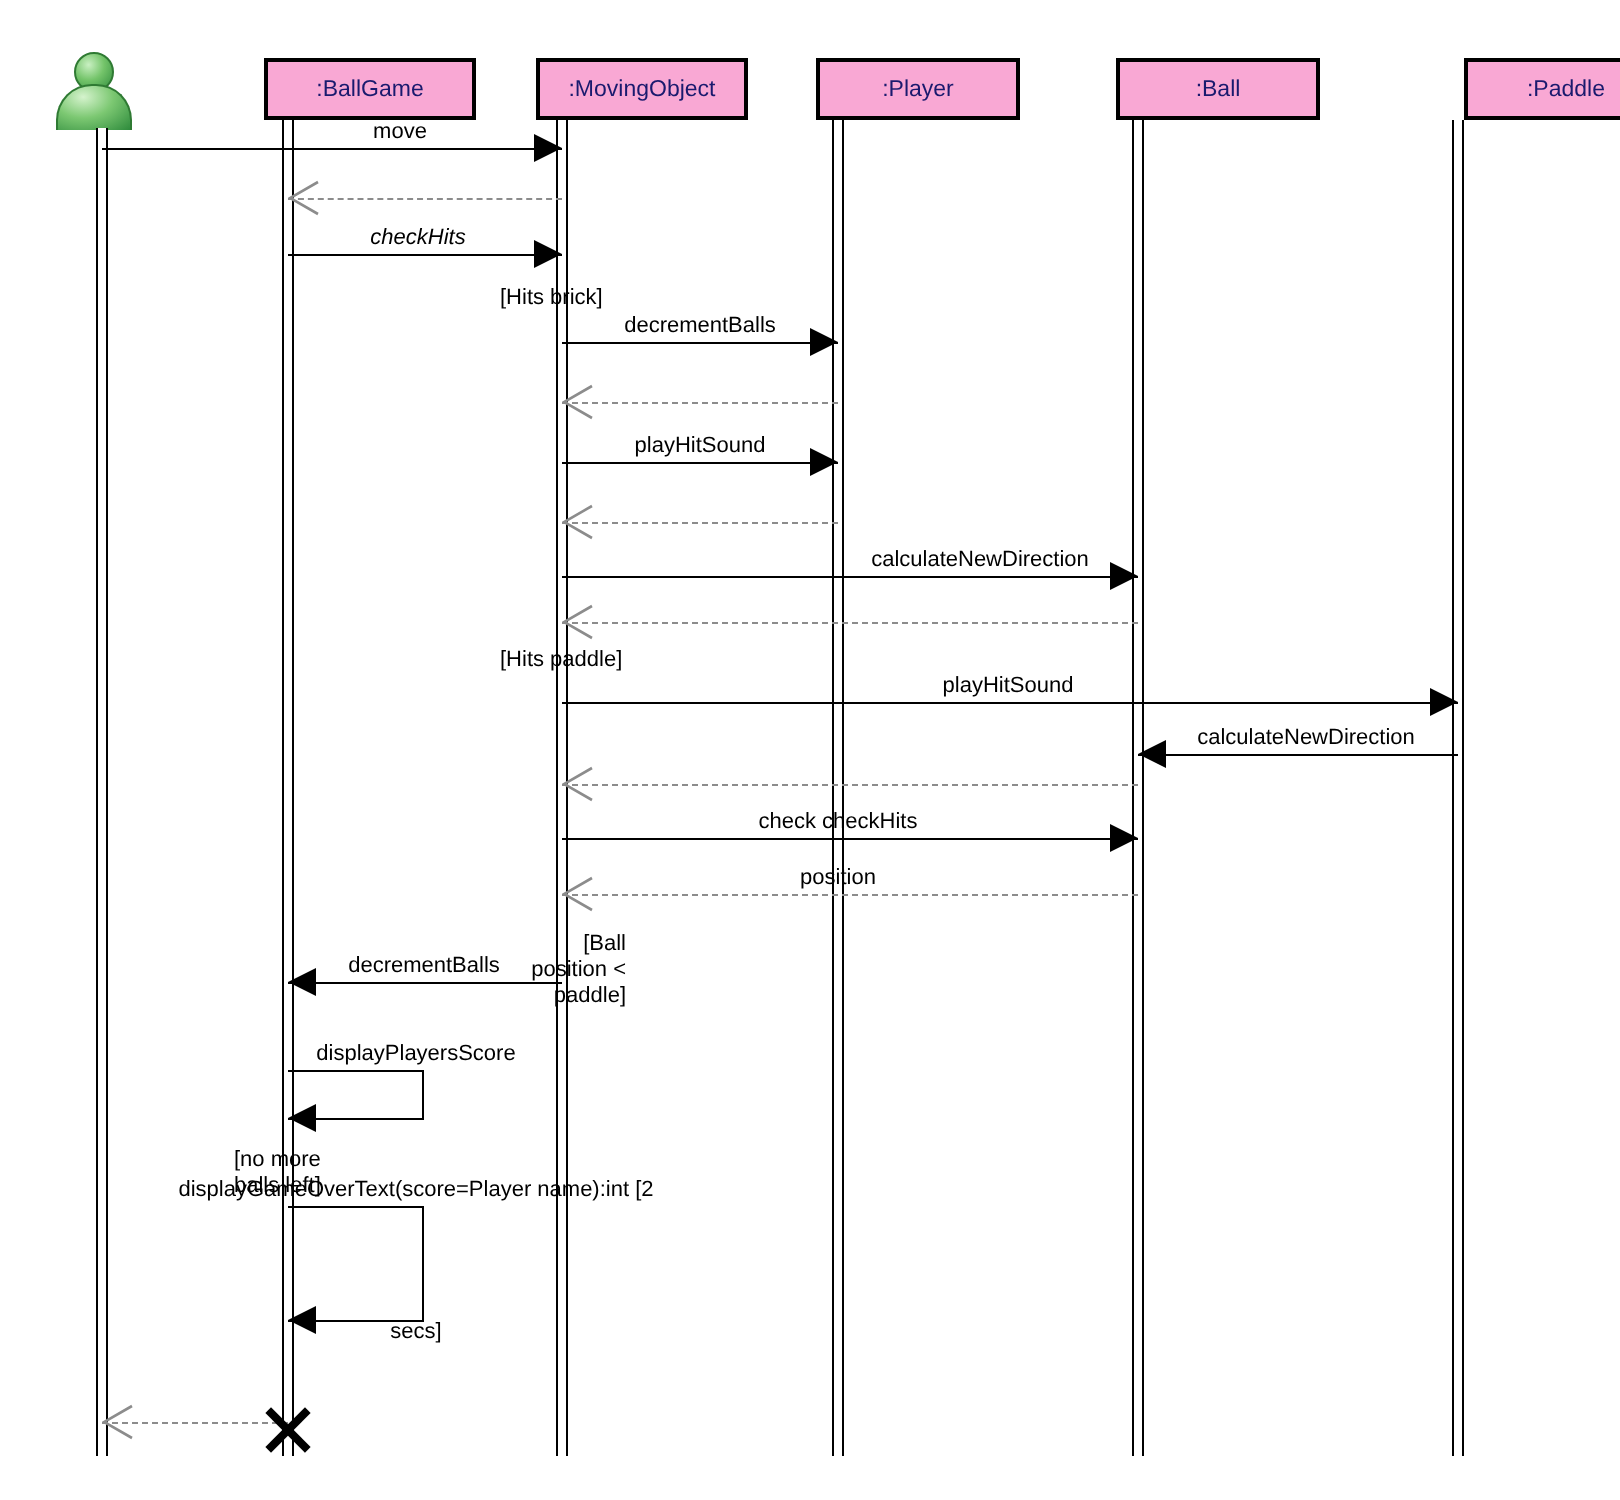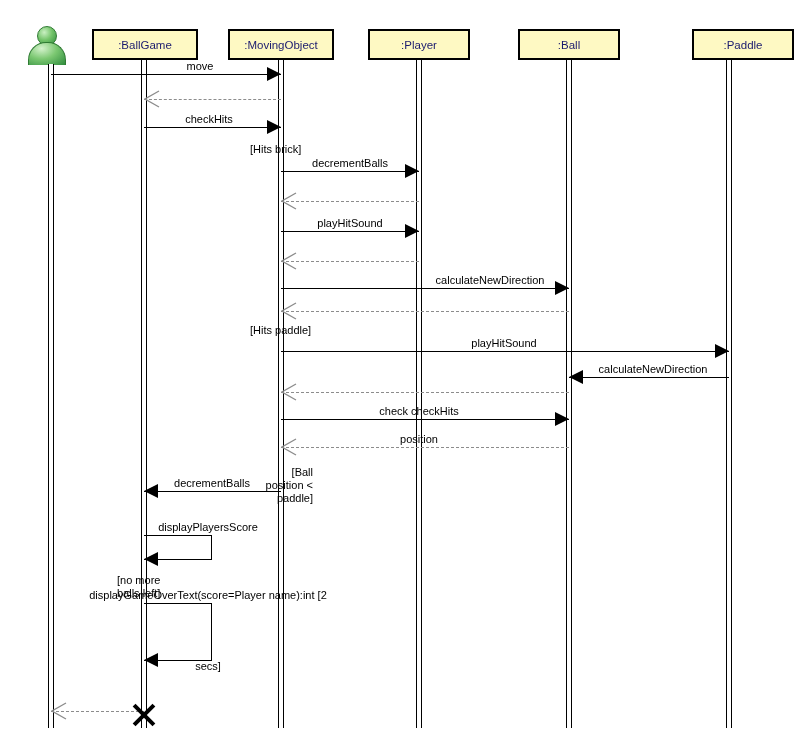--- a/index.html
+++ b/index.html
@@ -21,25 +21,26 @@
   .actor .body{
     position:absolute;left:4px;top:16px;width:36px;height:22px;
     border-radius:18px 18px 0 0;
     background:radial-gradient(ellipse at 35% 25%, #d5f3cd 0%, #7cc872 45%, #2e8b3c 100%);
     border:1px solid #2f7a33;border-bottom:none;
   }
   
   .lifebox{
     position:absolute;
     box-sizing:border-box;
-    background:#fef9c3;
+    background:#f9a8d4;
     border:2px solid #000000;
     display:flex;align-items:center;justify-content:center;
     font-size:11.5px;color:#1a1a6e;
     white-space:nowrap;
+    margin-left:40px;
   }
   
   .lifeline{
     position:absolute;
     box-sizing:border-box;
     background:#ffffff;
     border-left:1.6px solid #000;
     border-right:1.6px solid #000;
   }
   .actor-line{
@@ -146,21 +147,21 @@
       </div>
       <div class="msg ret" style="left: 144px; top: 99px; width: 137px;">
         <div class="line"></div>
         <svg width="16" height="18" class="vhead" style="left: 0px;">
           <path d="M15 1 L1 9 L15 17" fill="none" stroke="#8c8c8c" stroke-width="1.3"></path>
         </svg>
       </div>
       <div class="msg call" style="left: 144px; top: 127px; width: 137px;">
         <div class="line"></div>
         <div class="ah right" style="left: 137px;"></div>
-        <div class="lbl" style="left: 65px;">checkHits</div>
+        <div class="lbl" style="left: 65px; font-style: italic;">checkHits</div>
       </div>
       <div class="msg call" style="left: 281px; top: 171px; width: 138px;">
         <div class="line"></div>
         <div class="ah right" style="left: 138px;"></div>
         <div class="lbl" style="left: 69px;">decrementBalls</div>
       </div>
       <div class="msg ret" style="left: 281px; top: 201px; width: 138px;">
         <div class="line"></div>
         <svg width="16" height="18" class="vhead" style="left: 0px;">
           <path d="M15 1 L1 9 L15 17" fill="none" stroke="#8c8c8c" stroke-width="1.3"></path>

